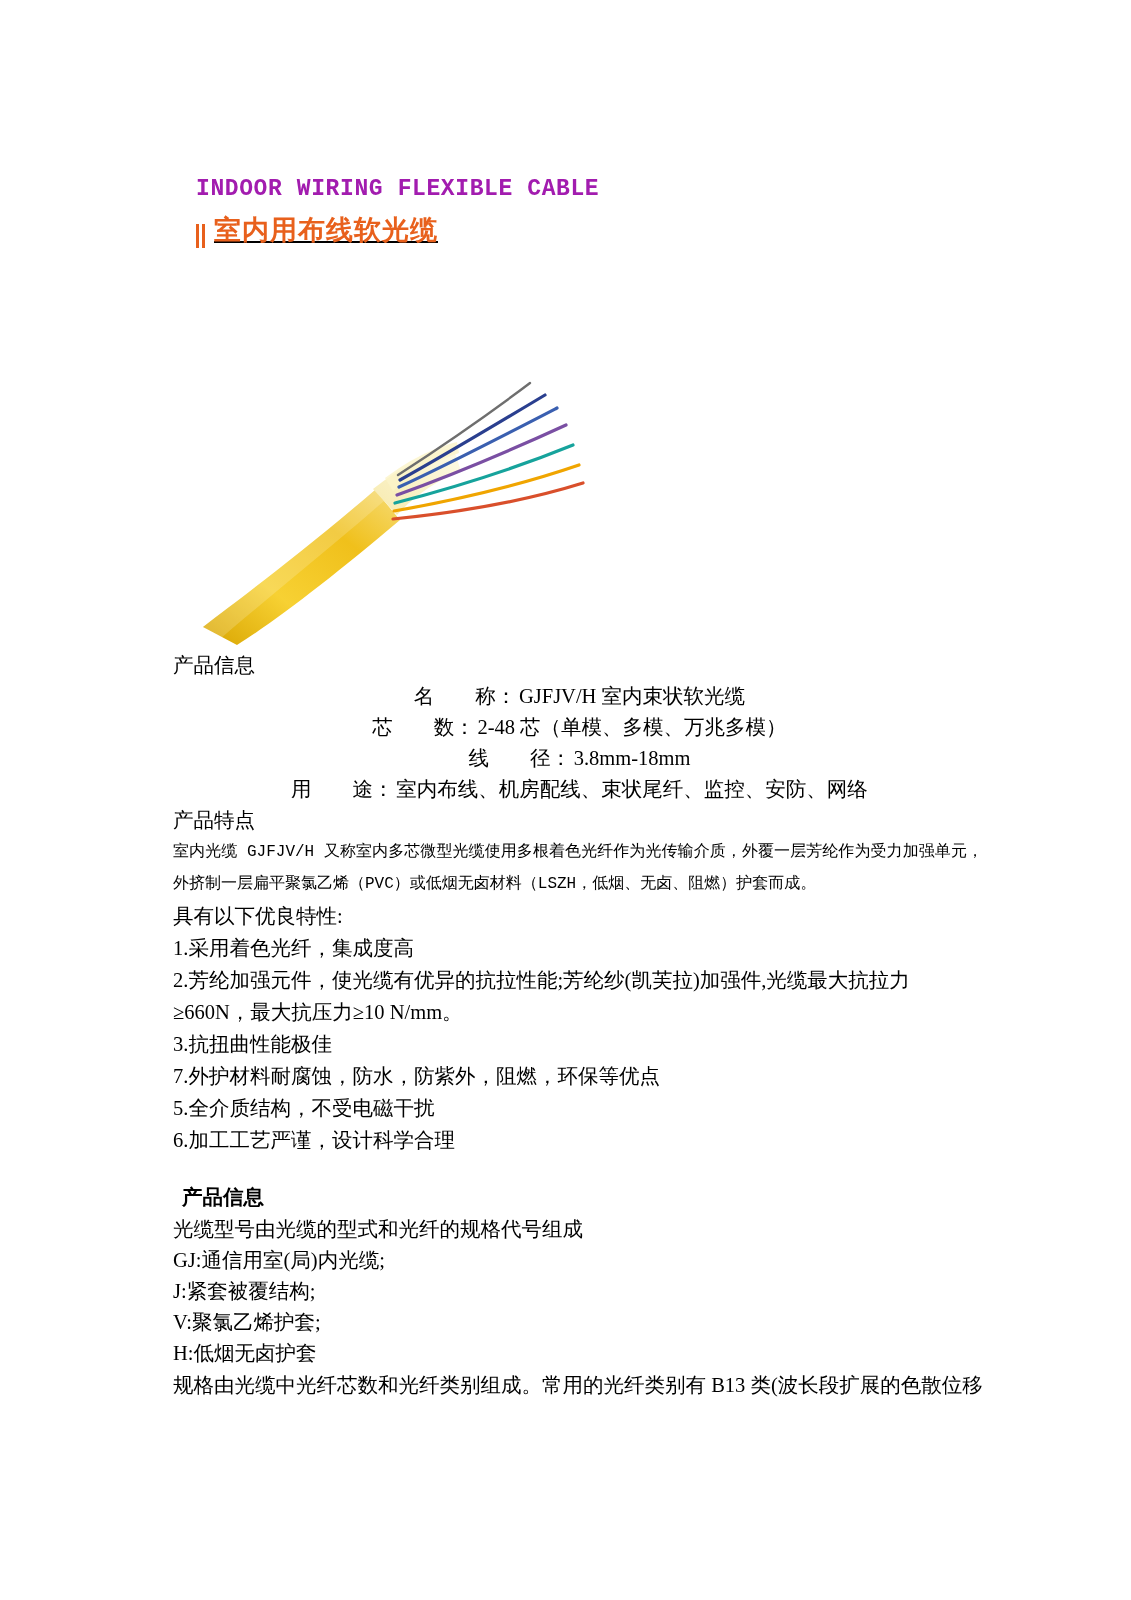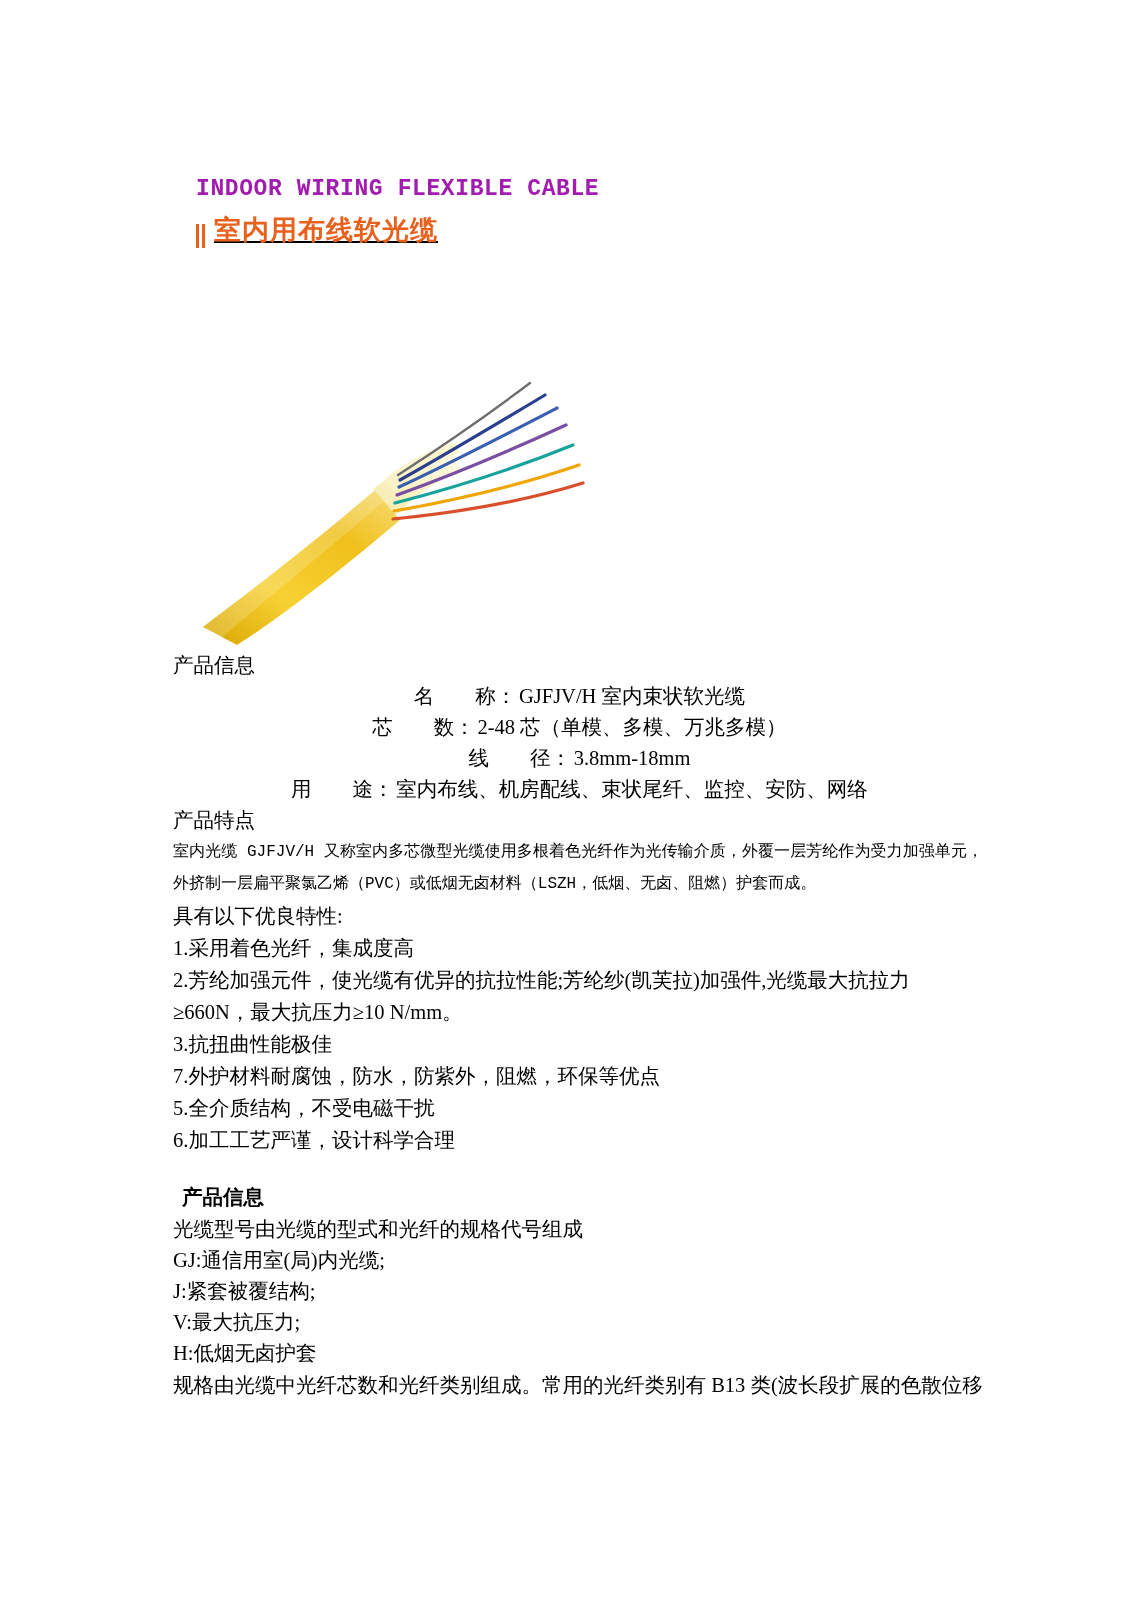--- a/index.html
+++ b/index.html
@@ -197,19 +197,19 @@
     <div class="list-line">5.全介质结构，不受电磁干扰</div>
     <div class="list-line">6.加工工艺严谨，设计科学合理</div>
 
     <div class="gap-md"></div>
 
     <div class="model-title">产品信息</div>
     <div class="list-line">光缆型号由光缆的型式和光纤的规格代号组成</div>
 
     <div class="code-line">GJ:通信用室(局)内光缆;</div>
     <div class="code-line">J:紧套被覆结构;</div>
-    <div class="code-line">V:最大抗压力;</div>
+    <div class="code-line">V:聚氯乙烯护套;</div>
     <div class="code-line">H:低烟无卤护套</div>
 
     <div class="list-line">规格由光缆中光纤芯数和光纤类别组成。常用的光纤类别有 B13 类(波长段扩展的色散位移</div>
   </div>
 
 </div>
 
 </body></html>

